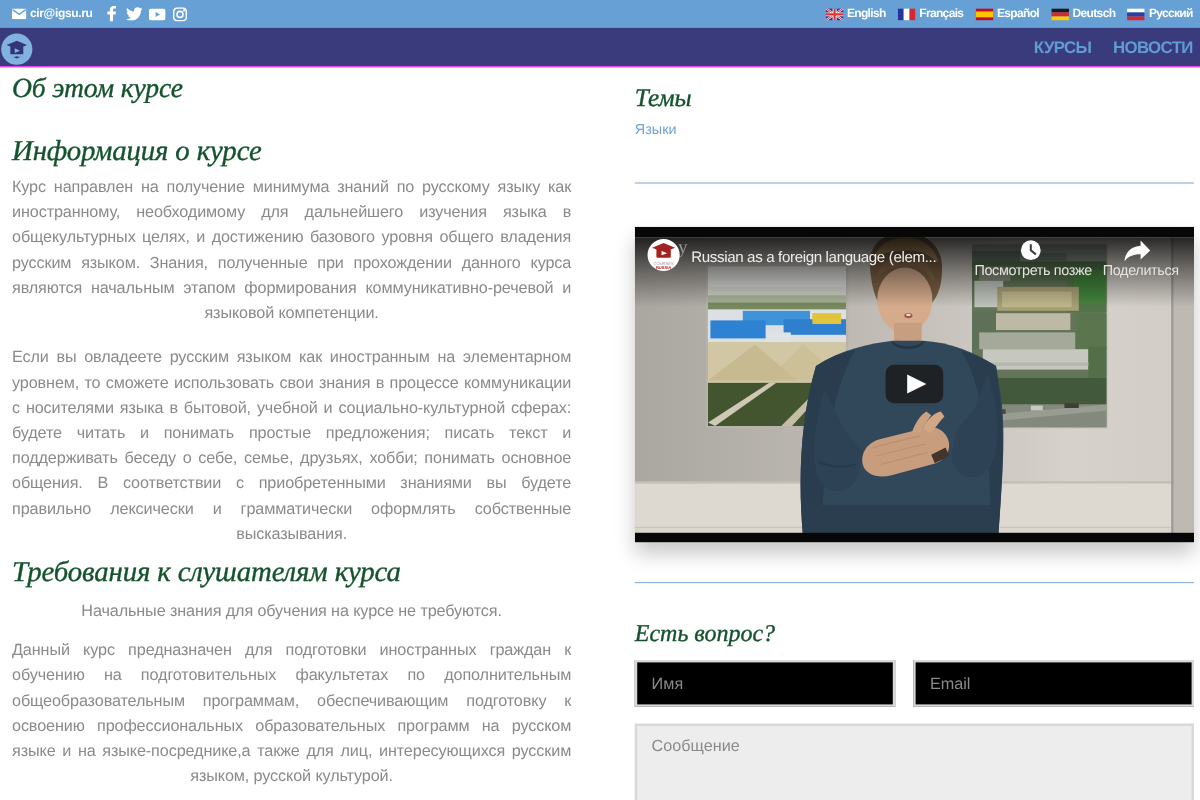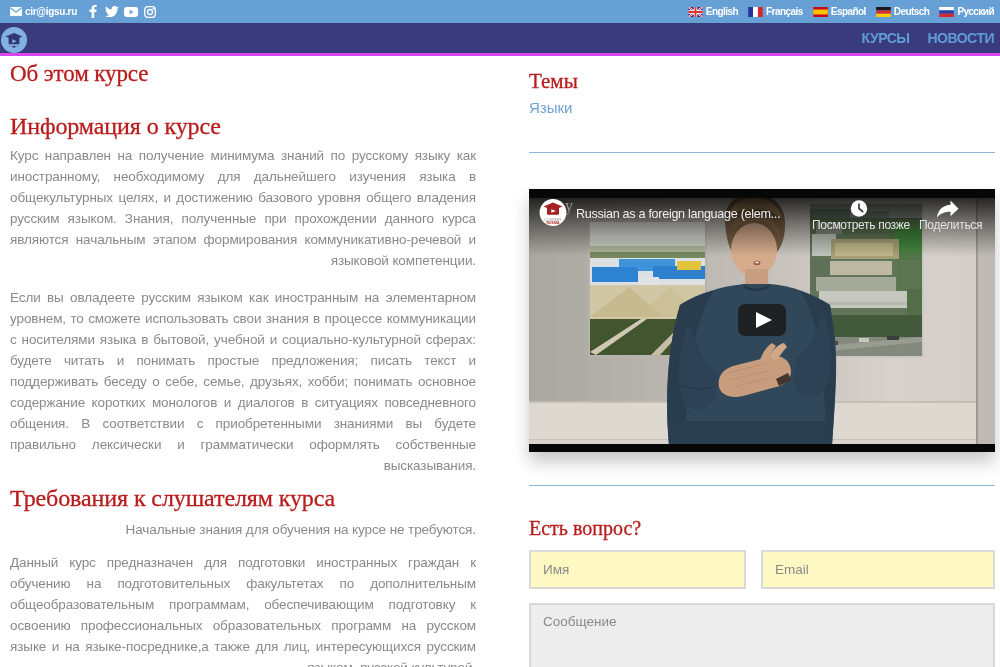--- a/index.html
+++ b/index.html
@@ -7,41 +7,41 @@
     font-family:"Liberation Sans", sans-serif; }
   .topbar { height:23px; background:#67a0d5; display:flex; align-items:center;
     justify-content:space-between; padding:0 6px 0 10px;gap:41px; }
   .tb-left { display:flex; align-items:center; color:#fff; font-size:10px; font-weight:bold; letter-spacing:-0.3px; }
   .tb-left .mail { margin-right:3px; display:flex; }
   .soc { display:flex; align-items:center; margin-left:9px; }
   .soc > span { display:flex; margin-right:5px; width:14px; justify-content:center;}
   .tb-right { display:flex; align-items:center; }
   .lang { display:flex; align-items:center; color:#fff; font-size:10px; font-weight:bold; letter-spacing:-0.55px; margin-left:10px;justify-content:center; }
   .lang svg { margin-right:3px; }
-  .navbar { height:33px; background:#3a3b7d; border-bottom:3px solid #d946ef;
+  .navbar { height:33px; background:#3a3b7d; border-bottom:1px solid #d946ef;
     display:flex; align-items:center; justify-content:space-between; padding:0 6px 0 1px;gap:32px; }
   .logo { width:26px; height:26px; border-radius:50%; background:#82b2e0;
     display:flex; align-items:center; justify-content:center; margin-top:3px;}
   .navlinks { display:flex; }
   .navlinks span { color:#5f9cd4; font-weight:bold; font-size:14px; letter-spacing:-0.5px; margin-left:18px; }
   .main { position:relative; width:1000px; }
   .colL { position:absolute; left:10px; top:0; width:466px; }
   .colR { position:absolute; left:529px; top:0; width:466px; }
-  h1.serif, h2.serif, h3.serif { font-family:"Liberation Serif", serif; font-weight:normal; color:#b91c1c; -webkit-text-stroke:0.3px; }
+  h1.serif, h2.serif, h3.serif { font-family:"Liberation Serif", serif; font-weight:normal; color:#14532d;font-style:italic; -webkit-text-stroke:0.3px; }
   .h20 { font-size:20px; line-height:20px; }
   .h21 { font-size:21px; line-height:21px; }
   .h23 { font-size:23px; line-height:23px; }
   .h24 { font-size:24px; line-height:24px; }
   .body-txt { font-size:13.5px; line-height:21px; color:#8a8a8a; letter-spacing:-0.1px; }
   .jl { text-align:justify; text-align-last:justify; white-space:nowrap; }
-  .jl-last { text-align:right; }
-  a.topic { color:#6fa3d4; font-size:15px; text-decoration:none; }
+  .jl-last { text-align:center; }
+  a.topic { color:#6fa3d4; font-size:12px; text-decoration:none; }
   .rule { border:0; border-top:1px solid #90b5d5; height:0; }
   .frm-row { display:flex; }
-  .inp { background:#fef9c3; border:2px solid #d9d9d9; height:39px;
+  .inp { background:#000000; border:2px solid #d9d9d9; height:39px;
     color:#8a8a8a; font-size:13.5px; padding:0 12px; font-family:"Liberation Sans",sans-serif;}
   .inp::placeholder, .ta::placeholder { color:#8a8a8a; opacity:1; }
   .ta { background:#ededed; border:2px solid #d9d9d9; width:466px; height:90px;
     color:#8a8a8a; font-size:13.5px; padding:9px 12px; resize:none;
     font-family:"Liberation Sans",sans-serif; }
   .videobox { width:466px; height:263px; box-shadow:0 10px 16px rgba(0,0,0,.22); }
 </style>
 </head>
 <body>
 <div class="topbar">
@@ -135,21 +135,20 @@
       <div class="jl">являются начальным этапом формирования коммуникативно-речевой и</div>
       <div class="jl-last">языковой компетенции.</div>
     </div>
     <div style="height:16px;"></div>
     <div class="para">
       <div class="jl">Если вы овладеете русским языком как иностранным на элементарном</div>
       <div class="jl">уровнем, то сможете использовать свои знания в процессе коммуникации</div>
       <div class="jl">с носителями языка в бытовой, учебной и социально-культурной сферах:</div>
       <div class="jl">будете читать и понимать простые предложения; писать текст и</div>
       <div class="jl">поддерживать беседу о себе, семье, друзьях, хобби; понимать основное</div>
-      <div class="jl">содержание коротких монологов и диалогов в ситуациях повседневного</div>
       <div class="jl">общения. В соответствии с приобретенными знаниями вы будете</div>
       <div class="jl">правильно лексически и грамматически оформлять собственные</div>
       <div class="jl-last">высказывания.</div>
     </div>
     <h3 class="serif h24" style="padding-top:10px;">Требования к слушателям курса</h3>
     <div style="height:9px;"></div>
     <div class="para">
         <div class="jl-last">Начальные знания для обучения на курсе не требуются.</div>
       </div>
     <div style="height:12px;"></div>

